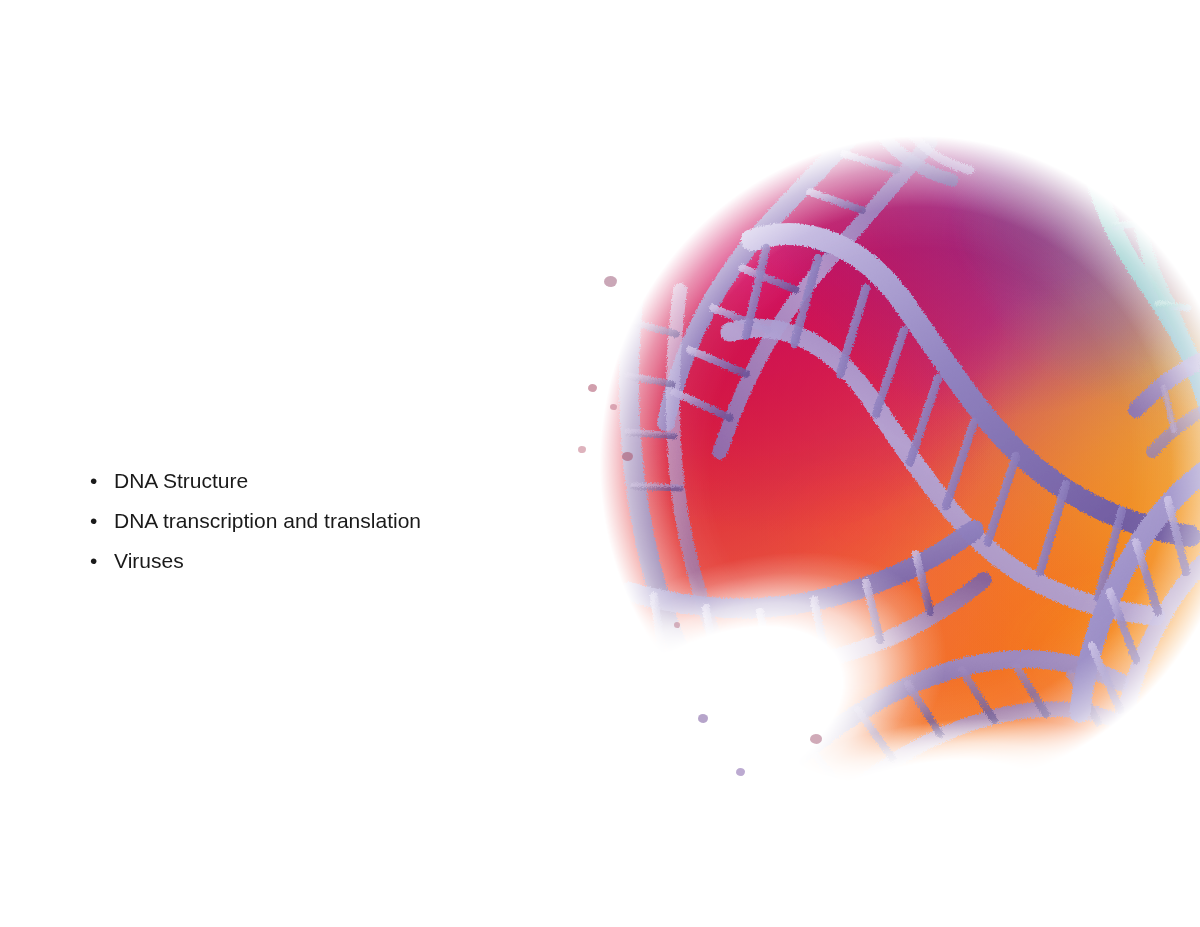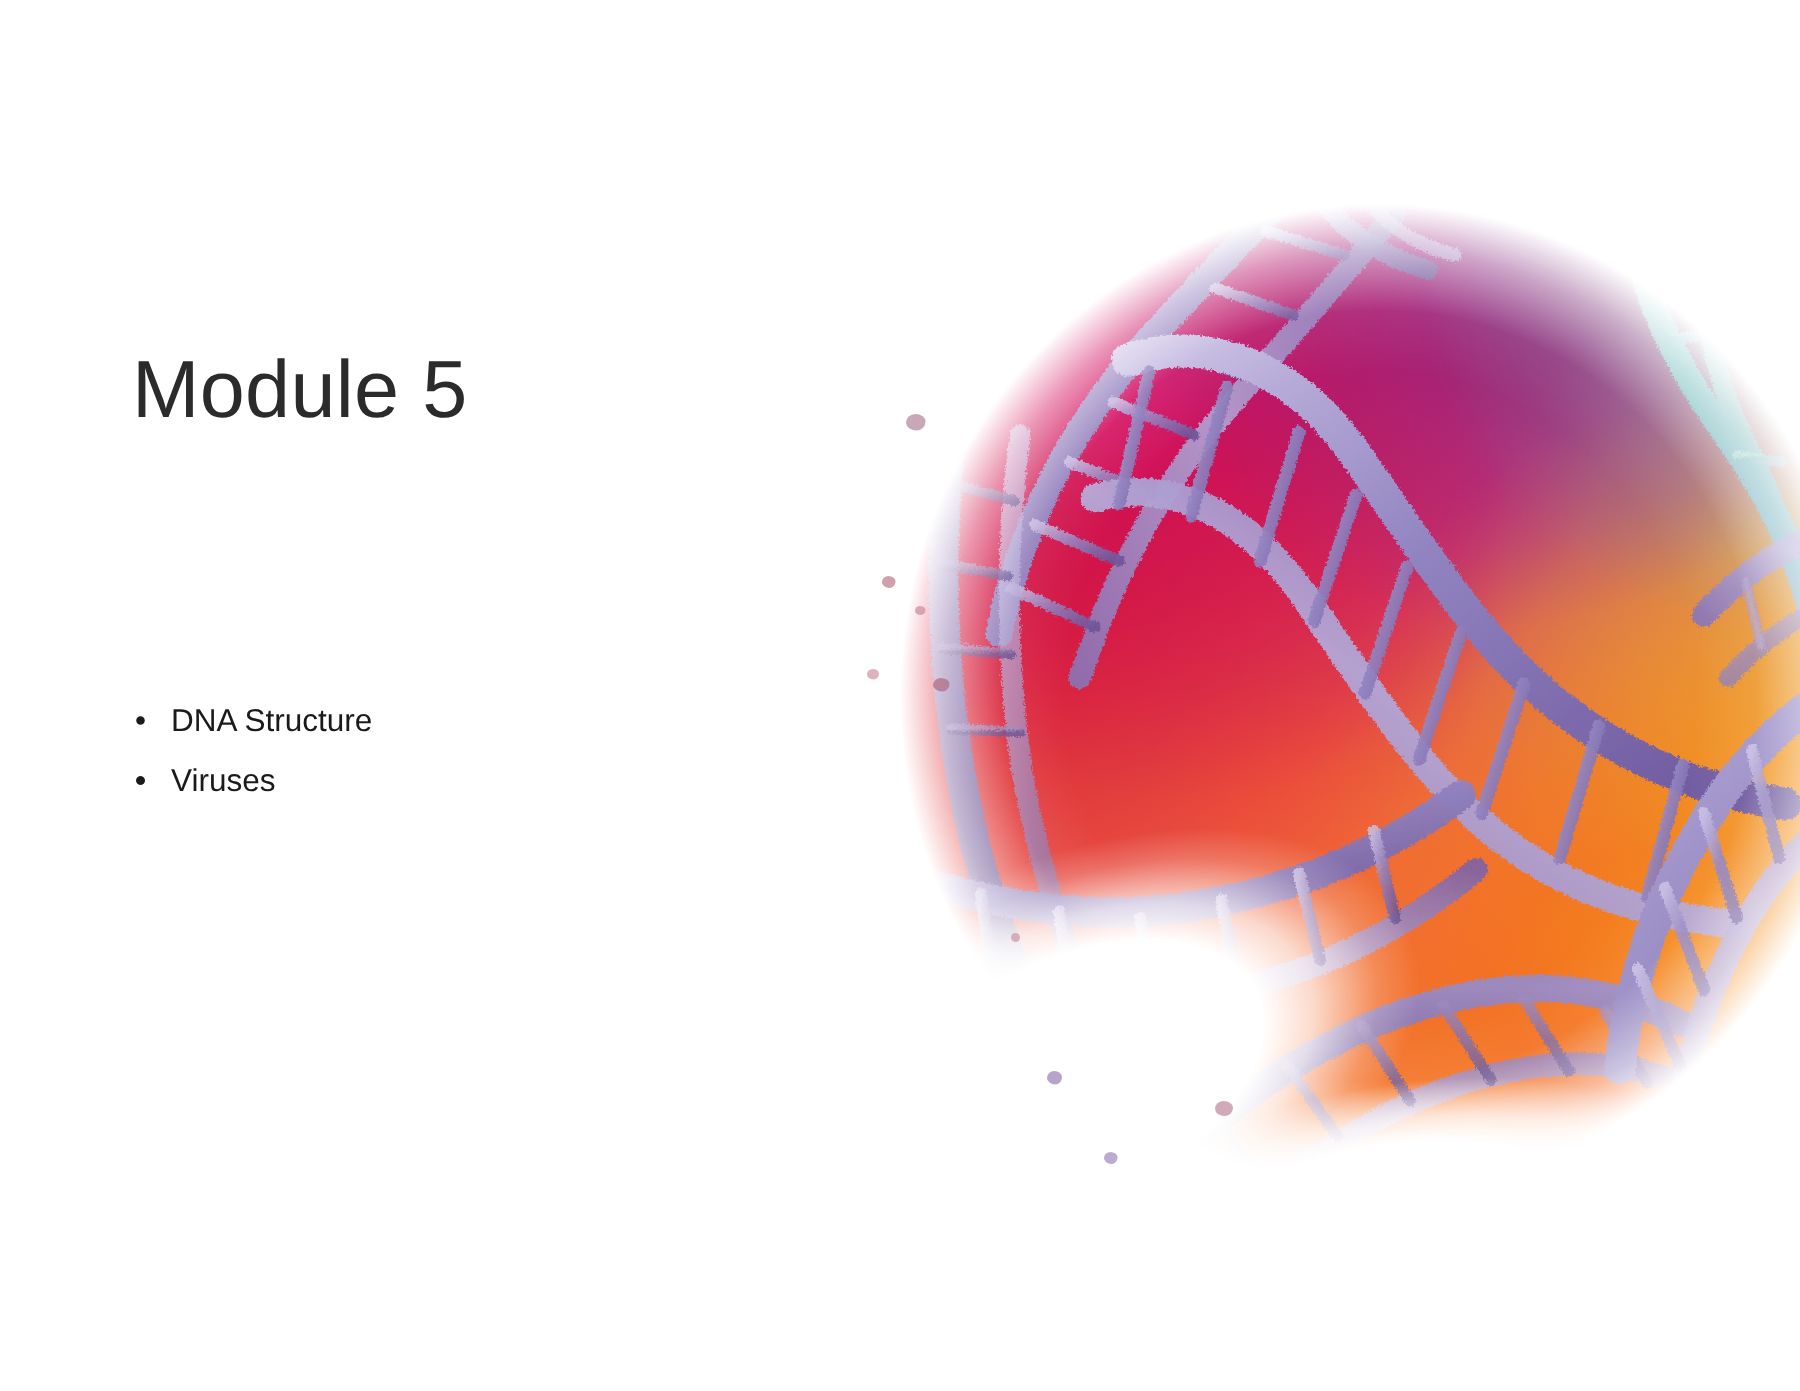--- a/index.html
+++ b/index.html
@@ -332,29 +332,29 @@
     <div class="fleck" style="left:18px; top:262px; width:9px; height:8px; background:#c27f92;"></div>
     <div class="fleck" style="left:40px; top:282px; width:7px; height:6px; background:#cf8fa0;"></div>
     <div class="fleck" style="left:52px; top:330px; width:11px; height:9px; background:#b06d86;"></div>
     <div class="fleck" style="left:8px;  top:324px; width:8px; height:7px; background:#d39aa7;"></div>
     <div class="fleck" style="left:128px; top:592px; width:10px; height:9px; background:#9d86b8;"></div>
     <div class="fleck" style="left:166px; top:646px; width:9px; height:8px; background:#a58ec2;"></div>
     <div class="fleck" style="left:104px; top:500px; width:6px; height:6px; background:#c99aa9;"></div>
     <div class="fleck" style="left:240px; top:612px; width:12px; height:10px; background:#c08ea0;"></div>
   </div>
 
-  <div class="title">Module 5</div>
 
   <ul class="bullet-list">
     <li class="bullet-item">
       <span class="bullet-dot">•</span>
       <span>DNA Structure</span>
     </li>
     <li class="bullet-item">
       <span class="bullet-dot">•</span>
+      <span>DNA transcription and translation</span>
     </li>
     <li class="bullet-item">
       <span class="bullet-dot">•</span>
       <span>Viruses</span>
     </li>
   </ul>
 
 </div>
 
 </body></html>

